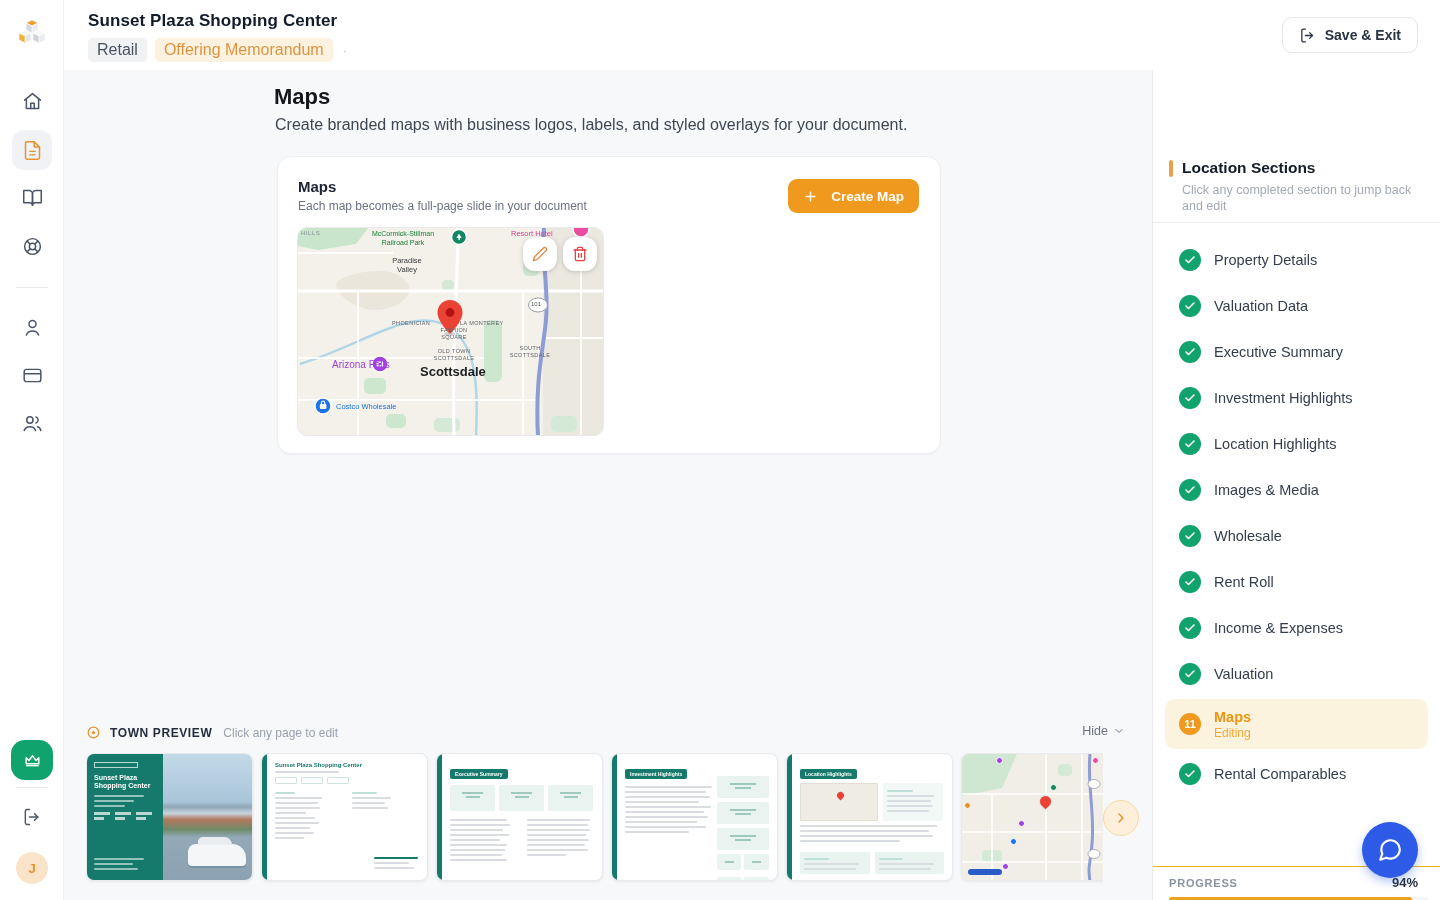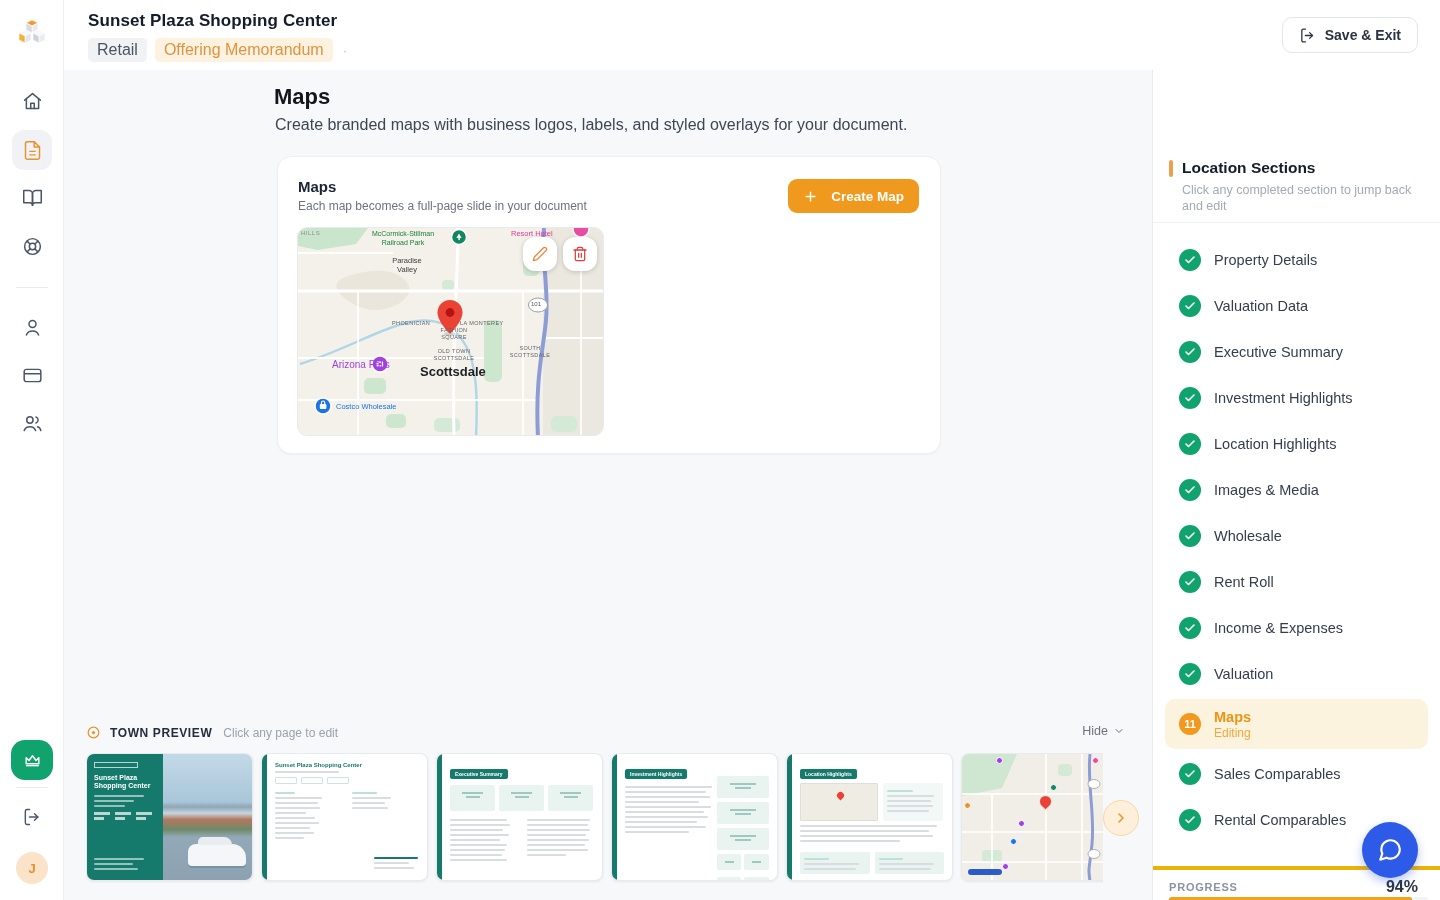--- a/index.html
+++ b/index.html
@@ -106,24 +106,24 @@
   .sec-divider { position:absolute; left:0; top:82px; width:100%; height:1px; background:#eef0f3; }
   .sec-divider.d2 { top:152px; }
   .sec-list { position:absolute; left:0; top:153px; width:100%; padding-top:14px; }
   .sec-item { height:46px; display:flex; align-items:center; gap:13px; padding-left:26px; cursor:pointer; }
   .sec-item .label { font-size:14.5px; color:#333d4d; }
   .check { width:22px; height:22px; border-radius:50%; background:#10a36d; display:flex; align-items:center; justify-content:center; flex:0 0 22px; }
   .sec-item.active { margin:2px 12px; height:50px; padding-left:14px; background:#fcf3df; border-radius:10px; }
   .num-circle { width:22px; height:22px; border-radius:50%; background:#f0991e; color:#fff; font-size:11px; font-weight:bold; display:flex; align-items:center; justify-content:center; flex:0 0 22px; }
   .sec-item.active .label { color:#ed9414; font-weight:bold; font-size:14.5px; }
   .ed-state { font-size:12px; color:#f2a93b; margin-top:1px; }
-  .progress-wrap { position:absolute; left:0; bottom:0; width:100%; height:34px; border-top:4px solid #eab308; background:#fff; }
+  .progress-wrap { position:absolute; left:0; bottom:0; width:100%; height:34px; border-top:1px solid #eab308; background:#fff; }
   .progress-row { display:flex; justify-content:space-between; align-items:center; padding:8px 22px 0 16px; }
   .p-label { font-size:11px; font-weight:bold; letter-spacing:.8px; color:#8a93a0; }
-  .p-val { font-size:16px; font-weight:bold; color:#2a3342; }
+  .p-val { font-size:13px; font-weight:bold; color:#2a3342; }
   .p-track { position:absolute; left:16px; right:12px; bottom:-2px; height:5px; background:#f3f4f6; border-radius:3px; }
   .p-fill { height:100%; background:#f0a11e; border-radius:3px; }
 
   .chat-fab { position:absolute; left:1362px; top:822px; width:56px; height:56px; border-radius:50%; background:#2d5be8; border:none; display:flex; align-items:center; justify-content:center; box-shadow:0 4px 10px rgba(45,91,232,.35); cursor:pointer; z-index:40; color:#fff; }
 </style>
 </head>
 <body>
 
 <aside class="rail">
   <div class="rail-logo">
@@ -700,28 +700,20 @@
         <span class="label">Maps</span>
         <span class="ed-state">Editing</span>
       </span>
     </div>
     <div class="sec-item">
         <span class="check">
           <svg width="12" height="12" viewBox="0 0 24 24" fill="none" stroke="#fff" stroke-width="3.2" stroke-linecap="round" stroke-linejoin="round">
             <path d="m20 6-11 11-5-5"></path>
           </svg>
         </span>
-        <span class="label">Sales Comparables</span>
-      </div>
-    <div class="sec-item">
-        <span class="check">
-          <svg width="12" height="12" viewBox="0 0 24 24" fill="none" stroke="#fff" stroke-width="3.2" stroke-linecap="round" stroke-linejoin="round">
-            <path d="m20 6-11 11-5-5"></path>
-          </svg>
-        </span>
         <span class="label">Rental Comparables</span>
       </div>
     <div class="sec-item"></div>
   </div>
 
   <div class="progress-wrap">
     <div class="progress-row">
       <span class="p-label">PROGRESS</span>
       <span class="p-val">94%</span>
     </div>

